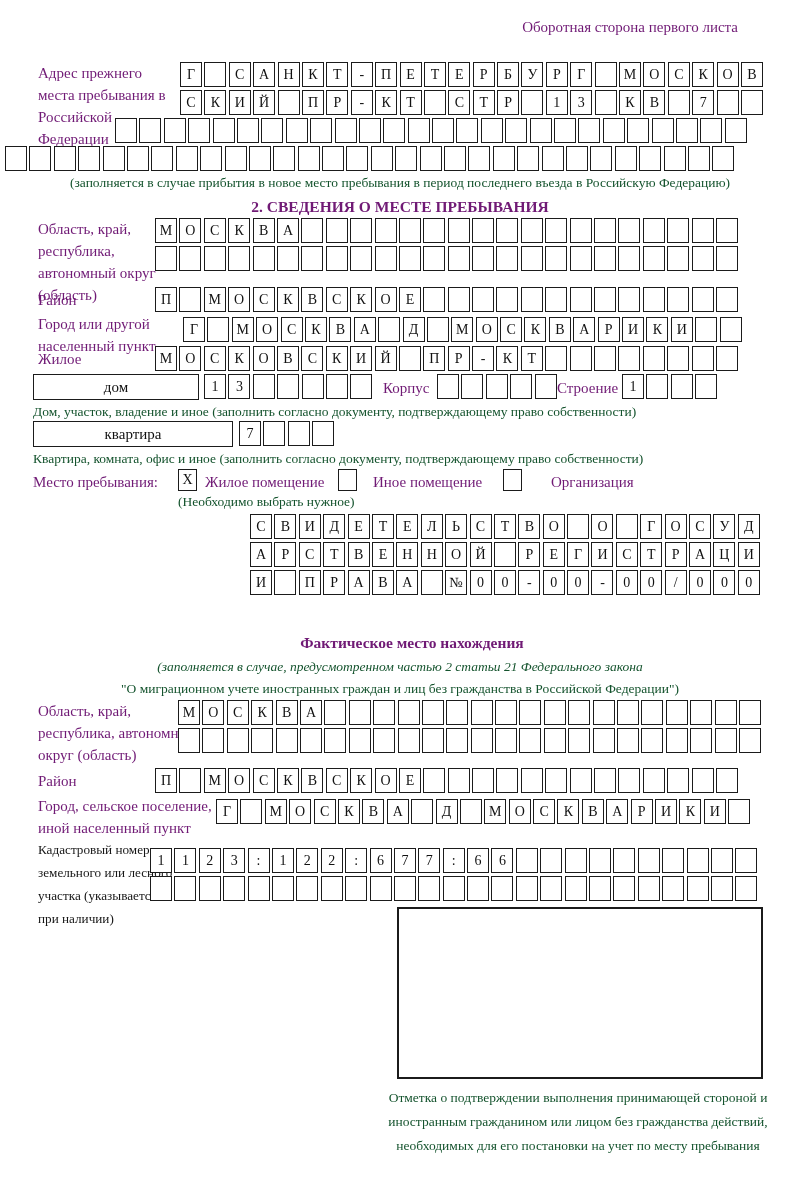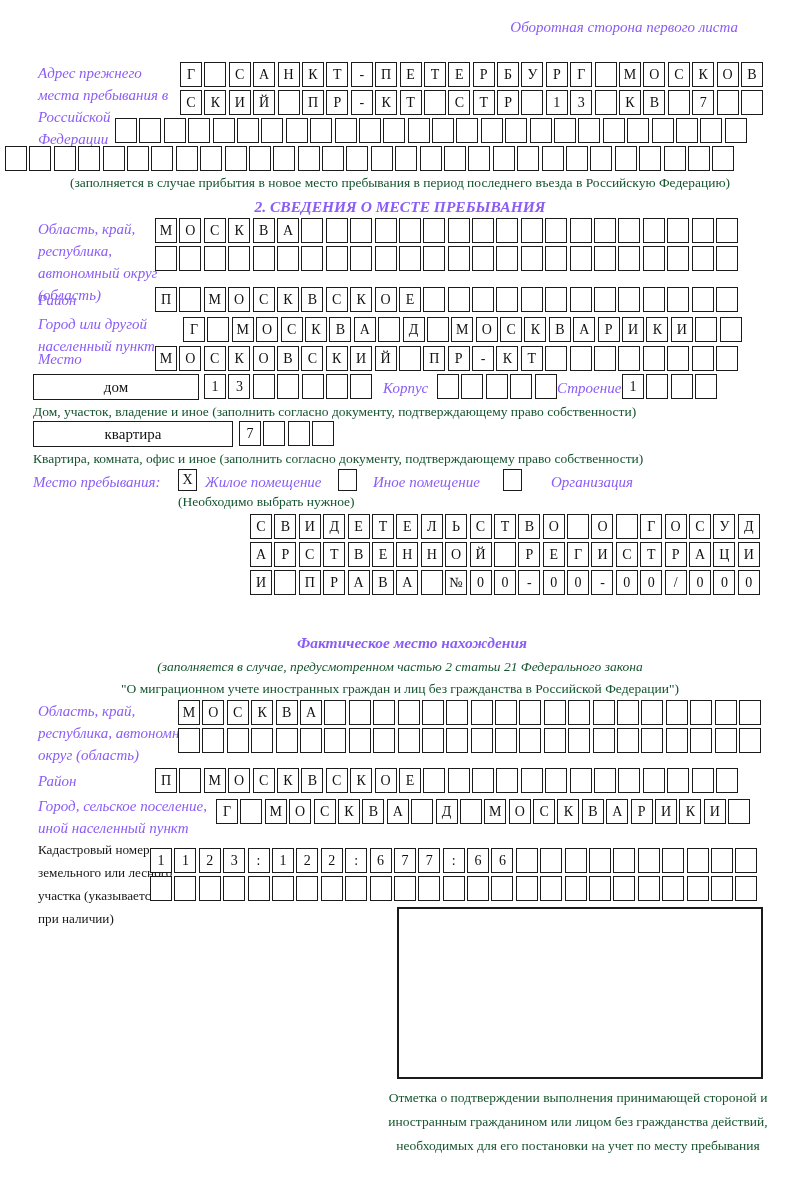--- a/index.html
+++ b/index.html
@@ -6,21 +6,21 @@
   html,body { background:#fff; }
   .page {
     position: relative;
     width: 800px; height: 1180px;
     background: #fff;
     font-family: "Liberation Serif", "DejaVu Serif", serif;
     color: #111;
     overflow: hidden;
   }
   .abs { position: absolute; }
-  .lbl { font-size: 15px; line-height: 22px; color:#8b5cf6;font-style:italic; }
+  .lbl { font-size: 15px; line-height: 22px; color:#701a75; }
   .center { text-align: center; }
   .bold { font-weight: bold; }
   .cellrow { display: flex; gap: 2.4px; }
   .cell {
     width: 22px; height: 25px;
     border: 1.7px solid #1b1b1b;
     display: inline-flex; align-items: center; justify-content: center;
     font-size: 14px; line-height: 1; background:#fff;
     flex: 0 0 auto;
   }
@@ -264,21 +264,21 @@
       <span class="cell">В</span>
       <span class="cell">А</span>
       <span class="cell">Р</span>
       <span class="cell">И</span>
       <span class="cell">К</span>
       <span class="cell">И</span>
       <span class="cell"></span>
       <span class="cell"></span>
     </div>
 
-  <div class="abs lbl" style="left:38px; top:348px;">Место</div>
+  <div class="abs lbl" style="left:38px; top:348px;">Жилое</div>
   <div class="abs cellrow" style="left:155px; top:346px;">
       <span class="cell">М</span>
       <span class="cell">О</span>
       <span class="cell">С</span>
       <span class="cell">К</span>
       <span class="cell">О</span>
       <span class="cell">В</span>
       <span class="cell">С</span>
       <span class="cell">К</span>
       <span class="cell">И</span>

